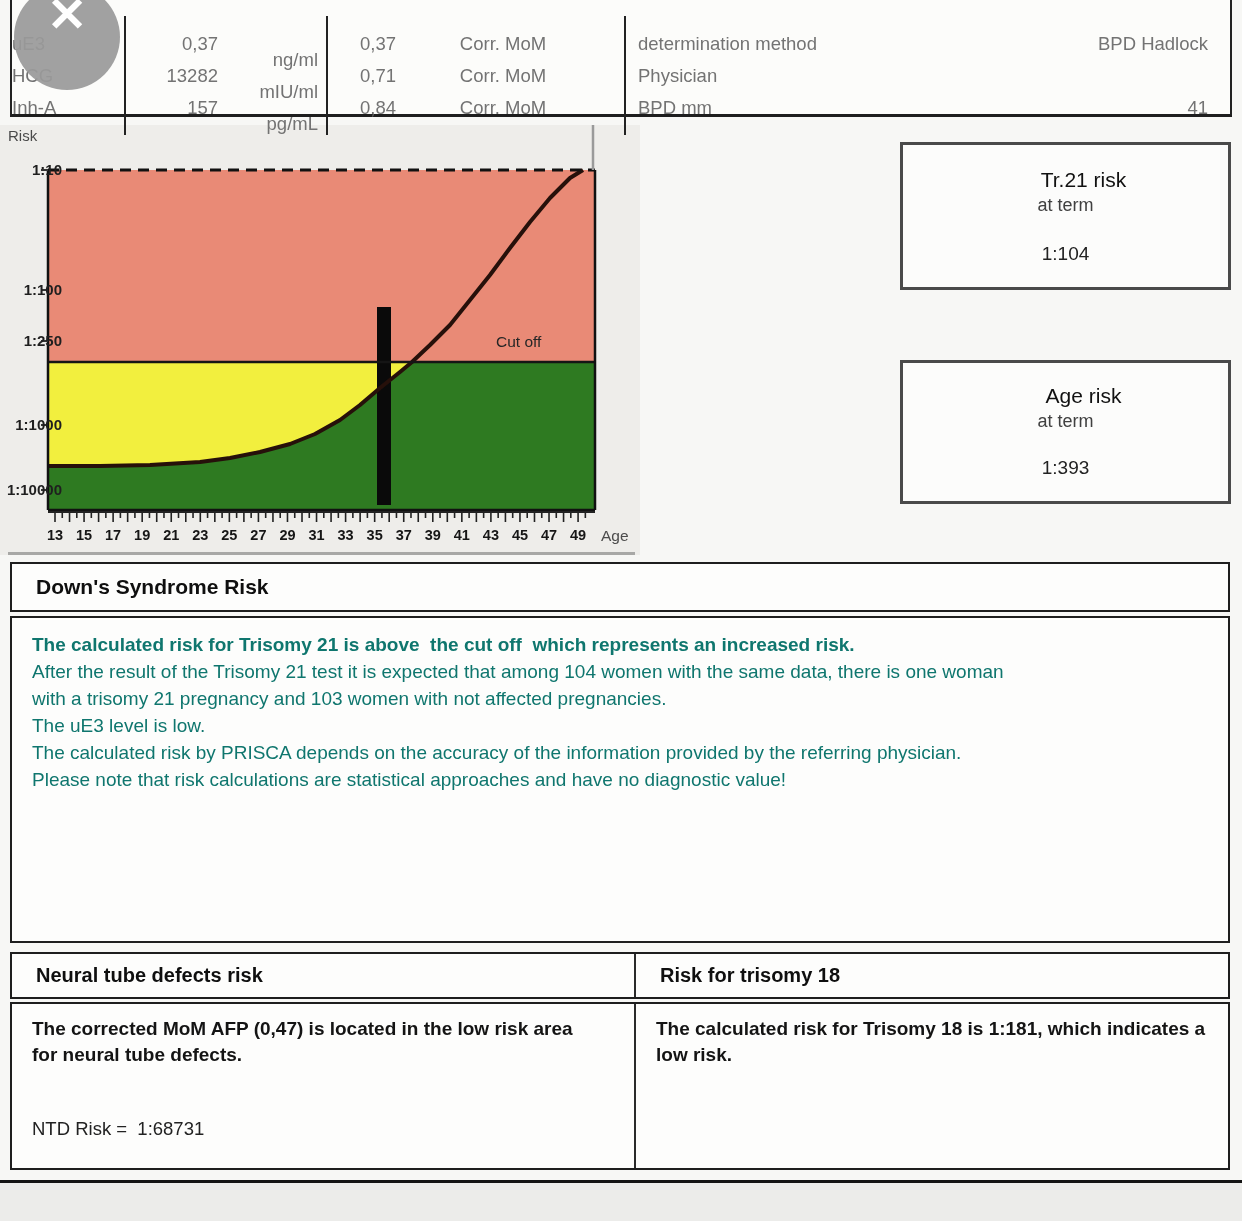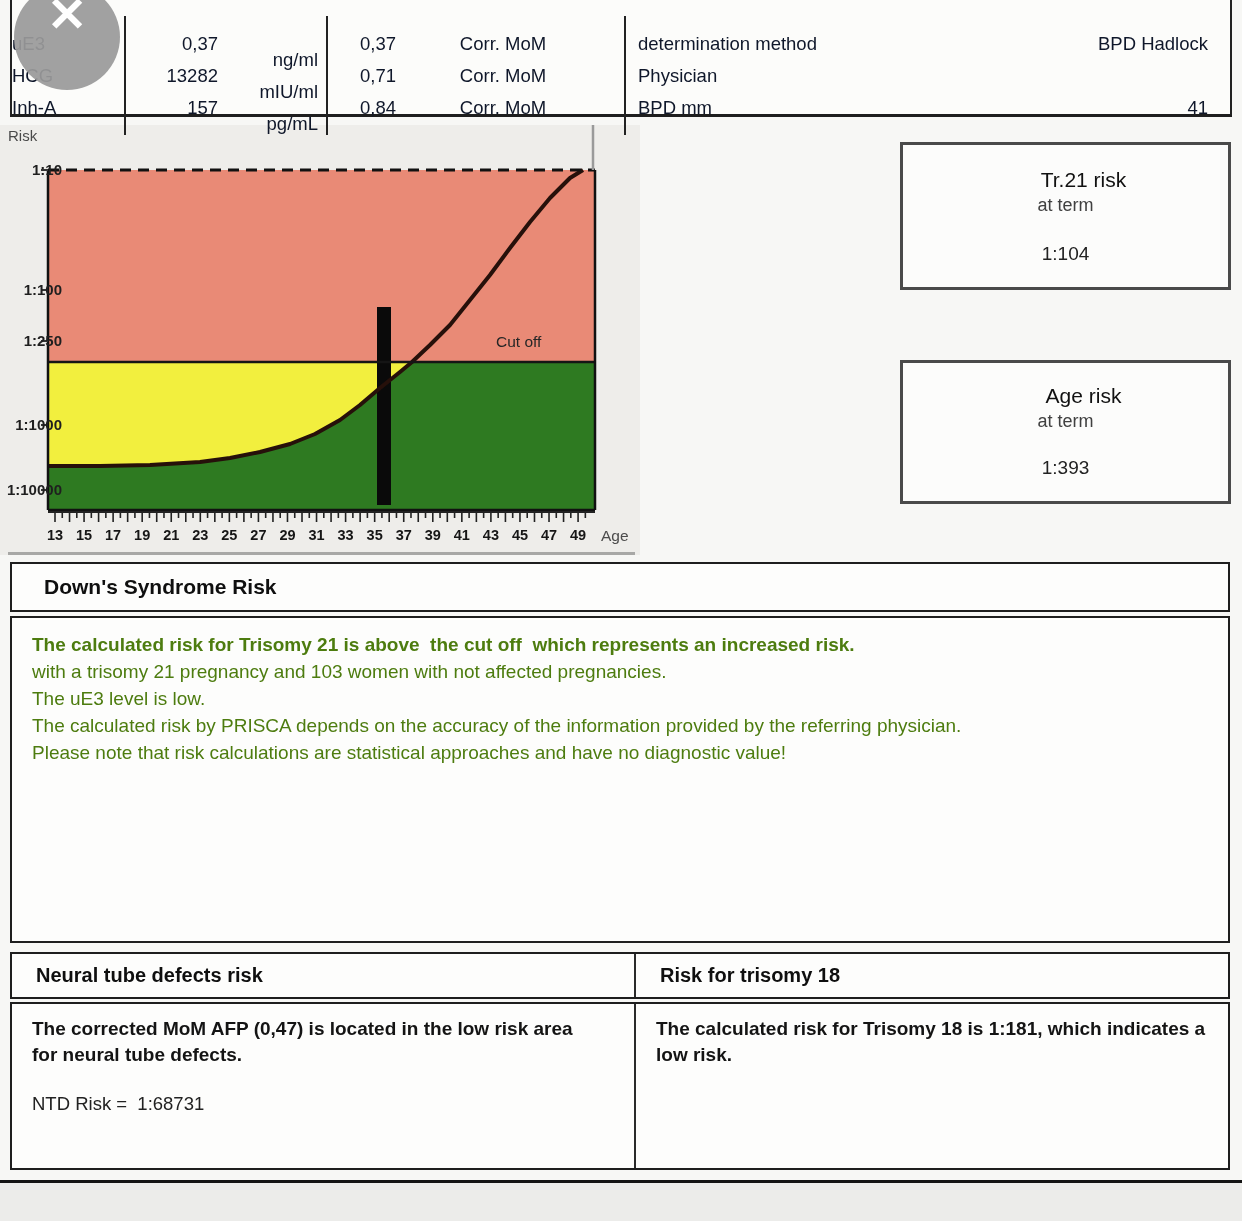--- a/index.html
+++ b/index.html
@@ -5,21 +5,21 @@
   * { margin:0; padding:0; box-sizing:border-box; }
   html,body { width:1242px; height:1221px; }
   body { font-family:"Liberation Sans", sans-serif; background:#f6f6f4; color:#1c1c1c; }
   #page { position:relative; width:1242px; height:1221px; overflow:hidden; background:#f7f7f5; }
 
   
   .lab-table { position:absolute; left:10px; top:0; width:1222px; height:117px;
     background:#fcfcfa; border-left:2px solid #222; border-right:2px solid #222;
     border-bottom:3px solid #1e1e1e; z-index:2; }
   .lab-row { display:grid; grid-template-columns:114px 202px 298px 1fr; height:32px; align-items:center;
-    font-size:18.5px; color:#0f172a; }
+    font-size:18.5px; color:#737373; }
   .lab-spacer { height:16px; }
   .lab-c1 { padding-left:0; height:100%; display:flex; align-items:center; border-right:2px solid #222; }
   .lab-c2 { display:flex; height:100%; align-items:center; border-right:2px solid #222; }
   .lab-c2 .val { width:92px; text-align:right; }
   .lab-c2 .unit { flex:1; text-align:right; padding-right:8px;margin-top:33px; }
   .lab-c3 { display:flex; height:100%; align-items:center; border-right:2px solid #222; }
   .lab-c3 .mom { padding-left:32px; }
   .lab-c3 .momtype { flex:1; text-align:center; padding-right:14px; }
   .lab-c4 { display:flex; height:100%; align-items:center; }
   .lab-c4 .plabel { padding-left:12px; }
@@ -36,37 +36,37 @@
   .risk-box .rb-sub { font-size:18px; color:#404040; margin-top:3px; }
   .risk-box .rb-val { font-size:19px; color:#222; }
   #tr21-box { top:142px; height:148px; padding-top:23px; }
   #tr21-box .rb-val { margin-top:27px; }
   #age-box { top:348px; height:144px; padding-top:21px;margin-top:12px; }
   #age-box .rb-val { margin-top:25px; }
 
   
   .sec-header { position:absolute; left:10px; width:1220px; background:#fdfdfc;
     border:2.5px solid #1e1e1e; display:flex; align-items:center; }
-  .sec-header .hd { font-weight:700; font-size:21px; padding-left:32px; color:#0f0f0f; }
+  .sec-header .hd { font-weight:700; font-size:21px; padding-left:24px; color:#0f0f0f; }
   #downs-header { top:562px; height:50px; }
   #downs-body { position:absolute; left:10px; top:616px; width:1220px; height:327px;
     background:#fdfdfc; border:2.5px solid #1e1e1e; padding:13px 20px; }
-  #downs-body .line { font-size:19px; line-height:27px; white-space:pre-wrap; color:#4d7c0f; }
+  #downs-body .line { font-size:19px; line-height:27px; white-space:pre-wrap; color:#0f766e; }
   #downs-body .line.bold { font-weight:700; }
 
   
   .bot-grid { position:absolute; left:10px; width:1220px; background:#fdfdfc;
     border:2.5px solid #1e1e1e; display:grid; grid-template-columns:624px 1fr; }
   #bot-header { top:952px; height:47px; }
   #bot-header .cell { display:flex; align-items:center; padding-left:24px; font-weight:700; font-size:20px; color:#0f0f0f; }
   #bot-body { top:1002px; height:168px; }
   .cell-l { border-right:2px solid #2a2a2a; height:100%; }
   #bot-body .cell { padding:12px 20px 0 20px; font-size:19px; line-height:26px; }
   .bold-par { font-weight:700; color:#141414; }
-  .ntd-line { margin-top:23px; font-weight:400; font-size:18.5px; color:#222; white-space:pre-wrap; }
+  .ntd-line { margin-top:48px; font-weight:400; font-size:18.5px; color:#222; white-space:pre-wrap; }
 
   
   #bottom-rule { position:absolute; left:0; top:1180px; width:1242px; height:3px; background:#141414; }
   #bottom-strip { position:absolute; left:0; top:1183px; width:1242px; height:38px; background:#ececea; }
 
   
   .float-btn { position:absolute; border-radius:50%; background:rgba(154,154,154,0.93); }
   #float-close { left:14px; top:-16px; width:106px; height:106px; z-index:10; }
   #float-close .x { position:absolute; left:50%; top:30px; transform:translate(-50%,-50%);
     color:#fff; font-size:48px; font-weight:700; }
@@ -269,20 +269,21 @@
     <div class="rb-title">Age risk</div>
     <div class="rb-sub">at term</div>
     <div class="rb-val">1:393</div>
   </div>
 
   <div class="sec-header" id="downs-header">
     <div class="hd">Down's Syndrome Risk</div>
   </div>
   <div id="downs-body">
     <div class="line bold">The calculated risk for Trisomy 21 is above  the cut off  which represents an increased risk.</div>
+    <div class="line">After the result of the Trisomy 21 test it is expected that among 104 women with the same data, there is one woman</div>
     <div class="line">with a trisomy 21 pregnancy and 103 women with not affected pregnancies.</div>
     <div class="line">The uE3 level is low.</div>
     <div class="line">The calculated risk by PRISCA depends on the accuracy of the information provided by the referring physician.</div>
     <div class="line">Please note that risk calculations are statistical approaches and have no diagnostic value!</div>
   </div>
 
   <div class="bot-grid" id="bot-header">
     <div class="cell cell-l">Neural tube defects risk</div>
     <div class="cell">Risk for trisomy 18</div>
   </div>

